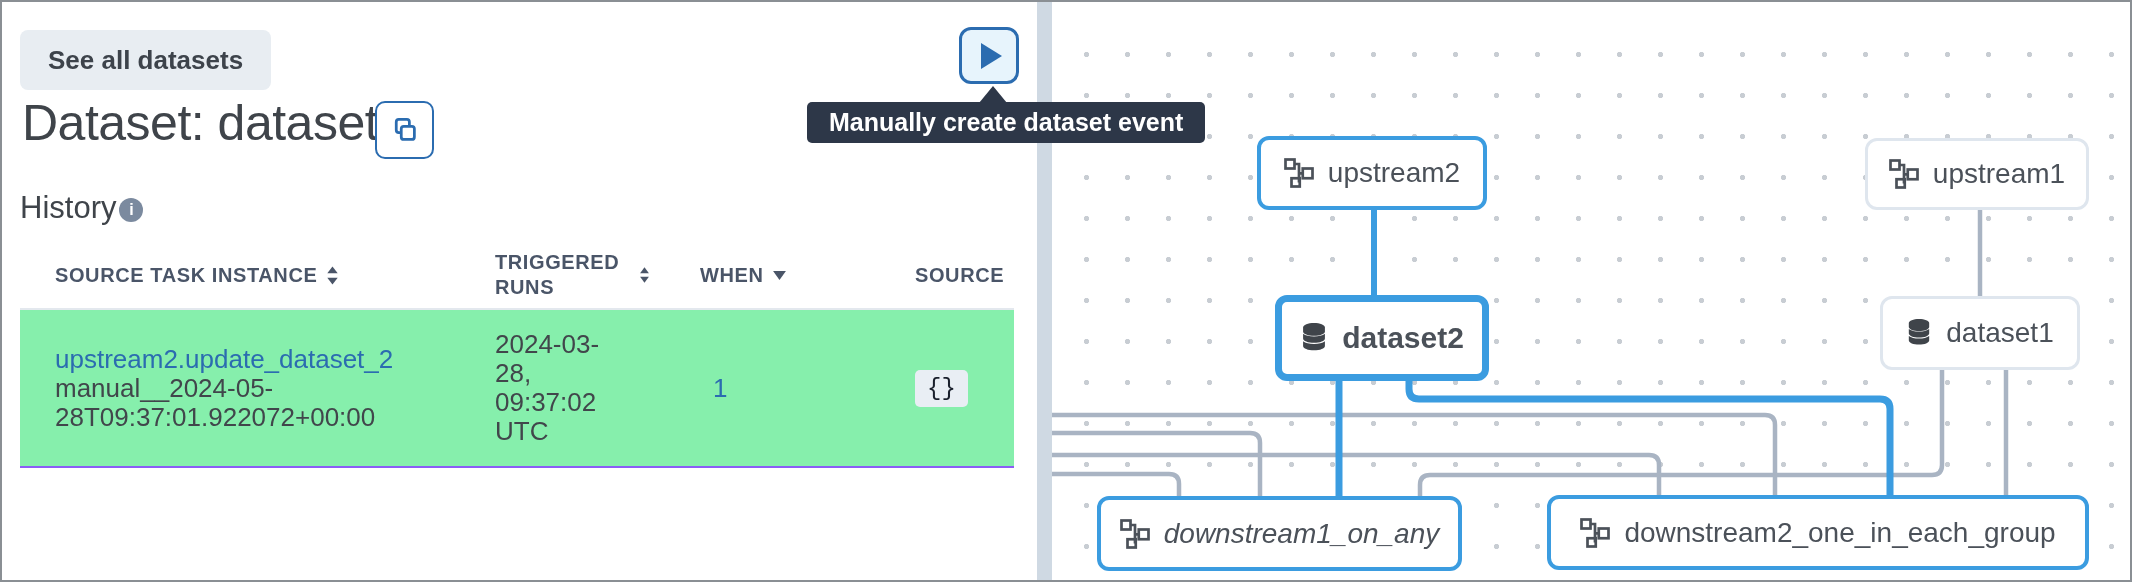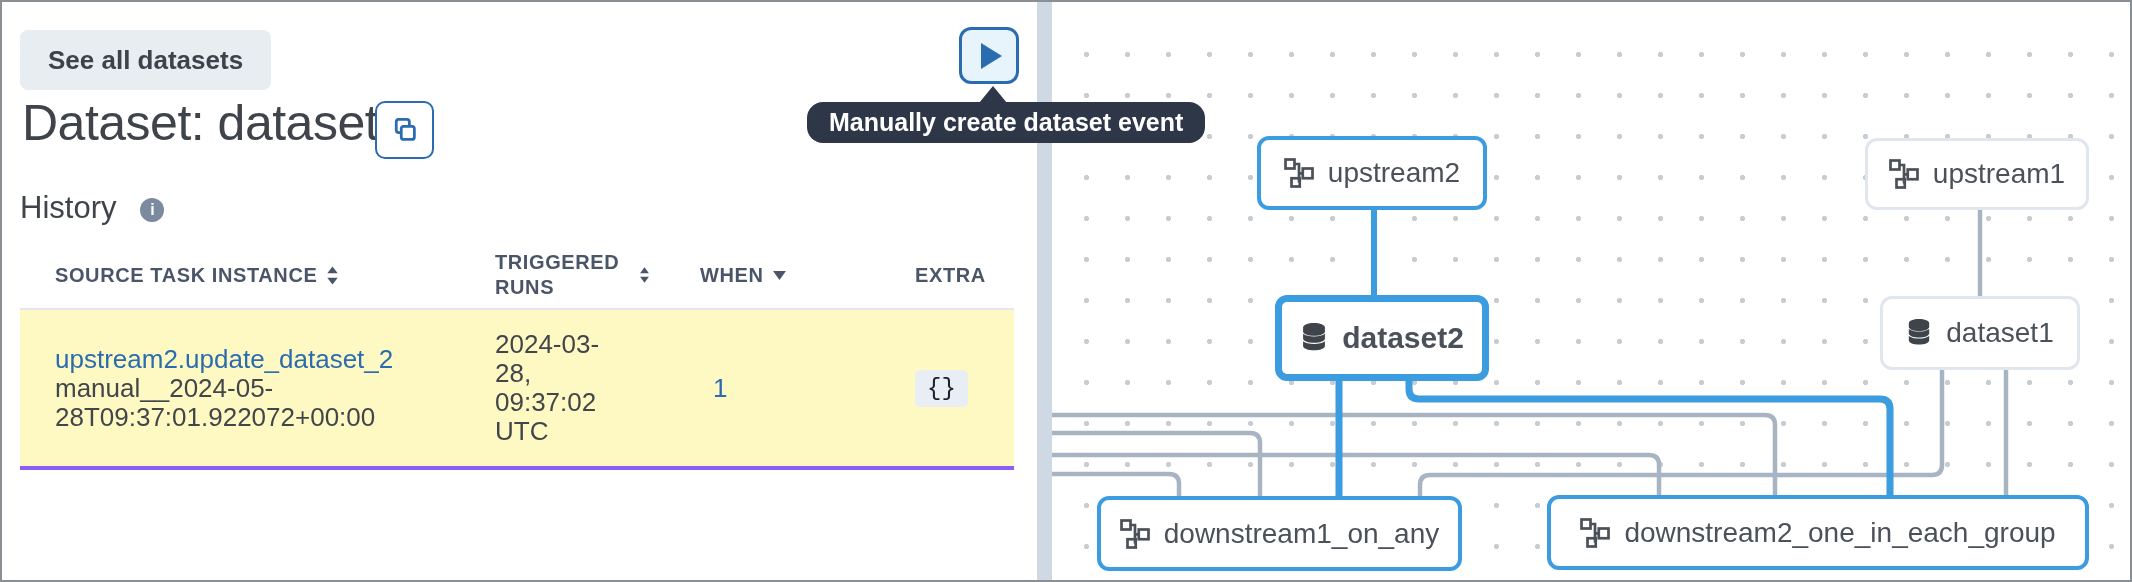--- a/index.html
+++ b/index.html
@@ -20,60 +20,60 @@
   }
   .page-title {
     position:absolute; left:20px; top:92px; font-size:50px; font-weight:400;
     color:#3f444a; letter-spacing:-0.5px; white-space:nowrap;
   }
   .copy-btn {
     position:absolute; left:373px; top:99px; width:59px; height:58px;
     background:#fff; border:2px solid #2b6cb0; border-radius:10px;
     display:flex; align-items:center; justify-content:center; cursor:pointer;
   }
-  .history-row { position:absolute; left:18px; top:188px; display:flex; align-items:center; gap:24px; }
+  .history-row { position:absolute; left:18px; top:188px; display:flex; align-items:center; gap:3px; }
   .history-title { font-size:31px; color:#3f444a; }
   .info-icon {
     width:24px; height:24px; border-radius:50%; background:#7b8a9f; color:#fff;
     font-size:16px; font-weight:700; display:flex; align-items:center; justify-content:center;
     font-style:normal; margin-top:4px;
   }
 
   
   .history-table { position:absolute; left:18px; top:240px; width:994px; }
   .thead, .trow { display:grid; grid-template-columns:475px 205px 215px 1fr; align-items:center; }
   .thead { min-height:68px; border-bottom:2px solid #e3e8ee; }
   .th {
     font-size:20px; font-weight:700; color:#4a5568; letter-spacing:0.6px;
     display:flex; align-items:center; gap:9px; line-height:1.25; cursor:pointer;
   }
   .th.c1 { padding-left:35px; }
   .th.c3 .th-label { max-width:135px; }
   .sort-ic { flex:0 0 auto; display:inline-flex; }
-  .trow { background:#fef9c3; border-bottom:4px solid #8b5cf6; padding:20px 0; min-height:154px; align-items:center; }
+  .trow { background:#86efac; border-bottom:2px solid #8b5cf6; padding:20px 0; min-height:154px; align-items:center; }
   .td { font-size:26px; line-height:29px; color:#41464b; }
   .td.c1 { padding-left:35px; padding-right:20px; overflow-wrap:break-word; }
   .td.c2 { padding-right:68px; overflow-wrap:break-word; }
   .td.c3 { padding-left:13px; }
   .link { color:#2b6cb0; text-decoration:none; cursor:pointer; }
   .code-chip {
     display:inline-block; background:#e9eef4; color:#1a202c; border-radius:5px;
     font-family:"Liberation Mono", monospace; font-size:24px; padding:4px 12px;
   }
 
   
   .play-btn {
     position:absolute; left:957px; top:25px; width:60px; height:57px;
     background:#e7f4fc; border:3px solid #2b6cb0; border-radius:12px;
     display:flex; align-items:center; justify-content:center; cursor:pointer; z-index:30;
   }
   .play-tri { width:0; height:0; border-top:13px solid transparent; border-bottom:13px solid transparent; border-left:21px solid #2b6cb0; margin-left:5px; }
   .tooltip {
     position:absolute; left:805px; top:100px; height:41px; padding:0 22px; z-index:40;
-    background:#2d3748; color:#fff; border-radius:16px; font-size:25px; font-weight:700;
+    background:#2d3748; color:#fff; border-radius:5px; font-size:25px; font-weight:700;
     line-height:41px; white-space:nowrap;
   }
   .tooltip-arrow {
     position:absolute; left:172px; top:-16px; width:0; height:0;
     border-left:14px solid transparent; border-right:14px solid transparent; border-bottom:17px solid #2d3748;
   }
 
   
   .divider { position:absolute; left:1035px; top:0; width:15px; height:578px; background:#cfd9e3; }
 
@@ -90,21 +90,21 @@
     font-size:28px; color:#4b5159; cursor:pointer;
   }
   .gnode .nlabel { white-space:nowrap; }
   .gnode.blue   { border:4px solid #3b9ce0; }
   .gnode.selected { border:7px solid #3b9ce0; font-weight:700; font-size:30px; }
   .gnode.muted  { border:3px solid #dfe6ee; }
   #node-upstream2   { left:205px; top:118px; width:230px; height:74px; }
   #node-dataset2    { left:223px; top:277px; width:214px; height:86px; }
   #node-upstream1   { left:813px; top:120px; width:224px; height:72px; }
   #node-dataset1    { left:828px; top:278px; width:200px; height:74px; }
-  #node-downstream1 { left:45px;  top:478px; width:365px; height:75px; }
+  #node-downstream1 { left:45px;  top:478px; width:365px; height:75px;font-style:italic; }
   #node-downstream2 { left:495px; top:477px; width:542px; height:75px; }
 </style>
 </head>
 <body>
 
 <div id="app">
 
   <div class="left-panel">
 
     <button class="see-all-btn">See all datasets</button>
@@ -147,21 +147,21 @@
         </div>
         <div class="th c2">
           <span class="th-label">WHEN</span>
           <span class="sort-ic">
             <svg width="13" height="9" viewBox="0 0 10 7" fill="#4a5568">
                 <path d="M5 7l5-7H0z"></path>
               </svg>
           </span>
         </div>
         <div class="th c4">
-          <span class="th-label">EXTRA</span>
+          <span class="th-label">SOURCE</span>
         </div>
       </div>
 
       <div class="trow">
         <div class="td c1">
           <a class="link">upstream2.update_dataset_2</a>
           <div>manual__2024-05-28T09:37:01.922072+00:00</div>
         </div>
         <div class="td c2">2024-03-28, 09:37:02 UTC</div>
         <div class="td c3">

